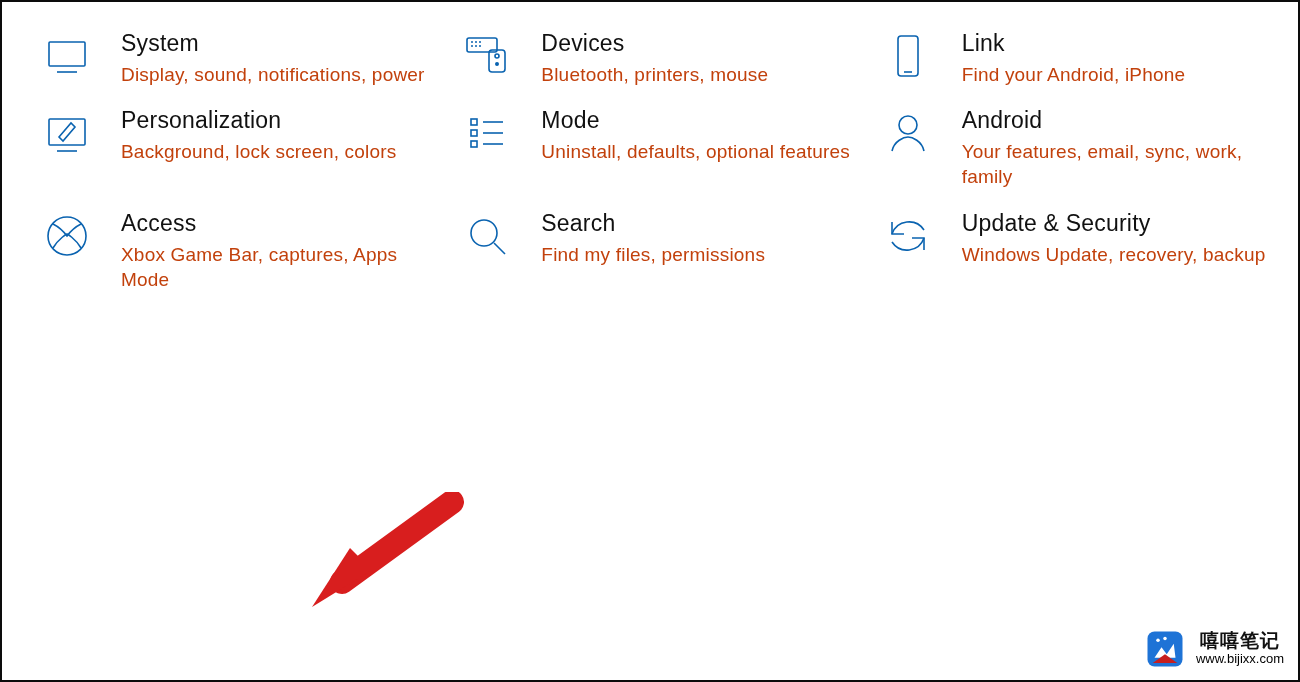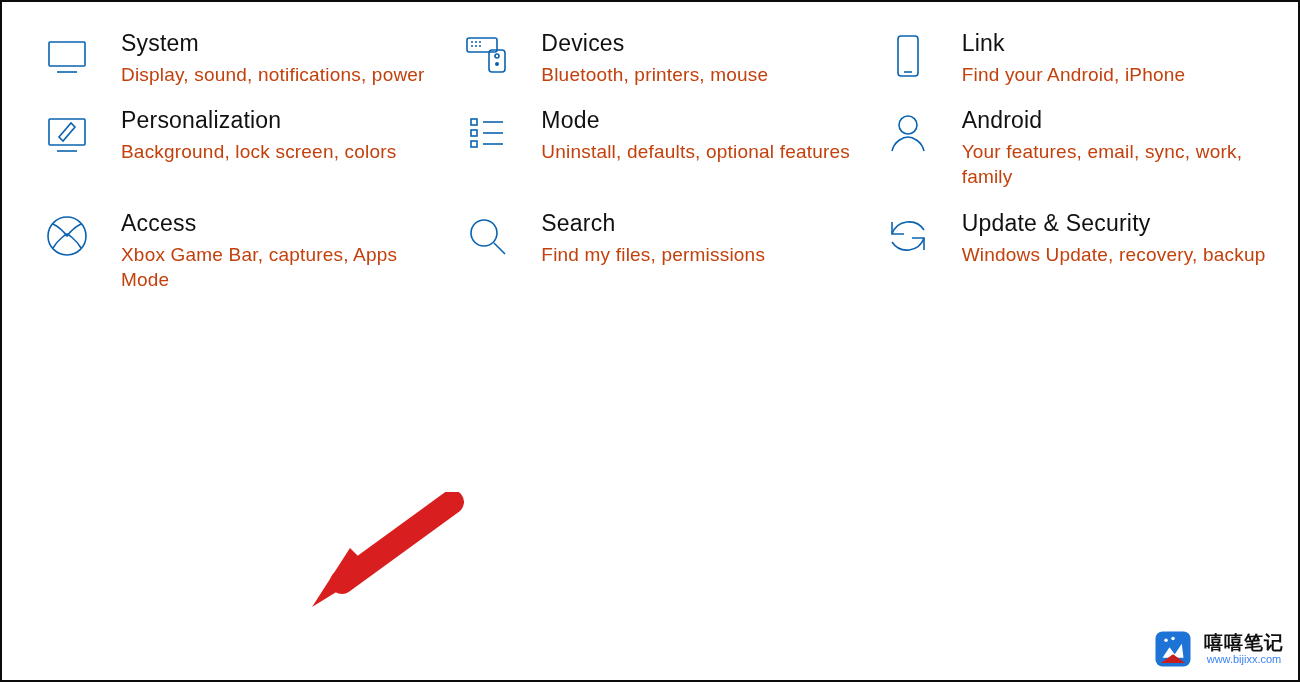--- a/index.html
+++ b/index.html
@@ -72,21 +72,21 @@
     gap: 10px;
     background: rgba(255,255,255,0.9);
     text-align: center;
   }
   .wm-logo {
     width: 42px; height: 42px;
     display:flex; align-items:center; justify-content:center;
   }
   .wm-text { line-height: 1.1; }
   .wm-line1 { font-size: 19px; font-weight: 700; color: #111; letter-spacing: 1px; }
-  .wm-line2 { font-size: 11px; color: #3b82f6; }
+  .wm-line2 { font-size: 13px; color: #000000; }
 </style>
 </head>
 <body>
 
 <div class="grid">
 
   <div class="cat">
     <div class="icon-box">
       <svg viewBox="0 0 48 48">
           <rect x="6" y="10" width="36" height="24" rx="1"></rect>

